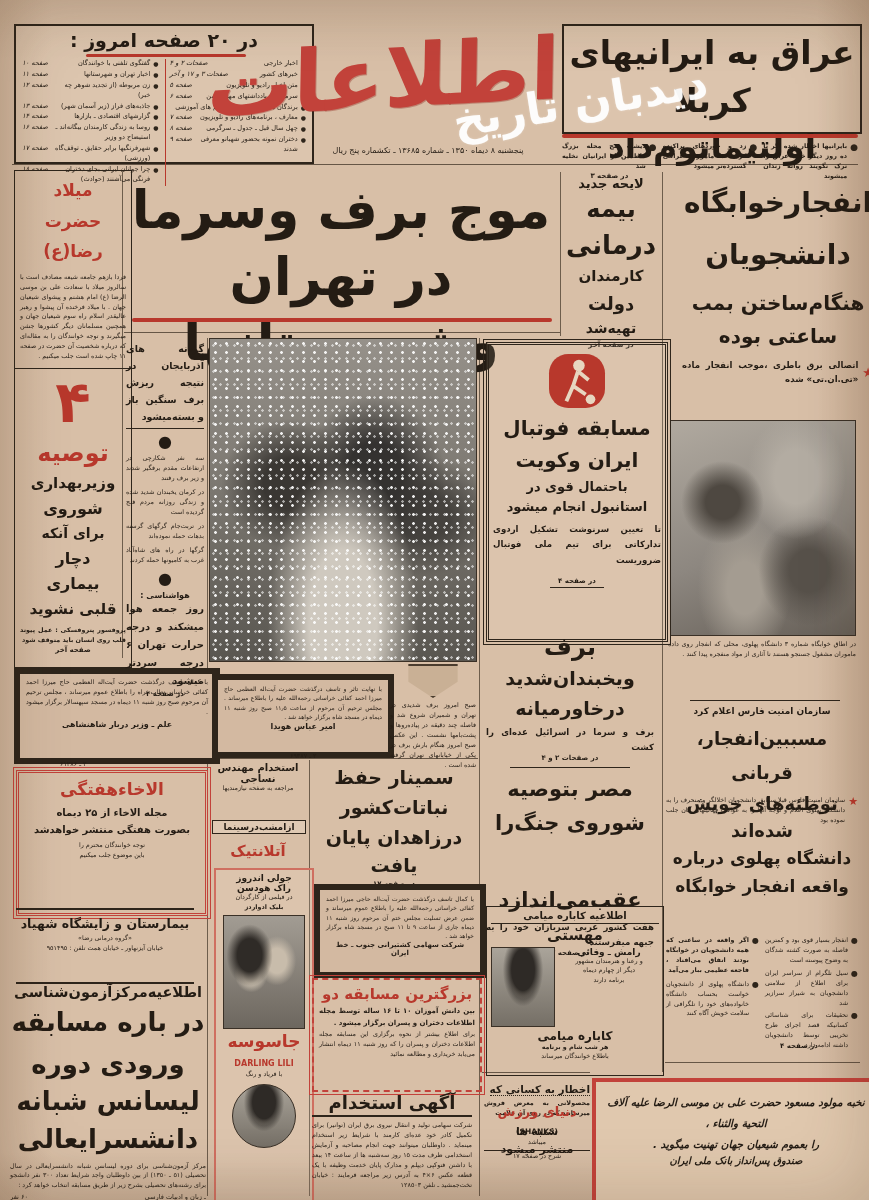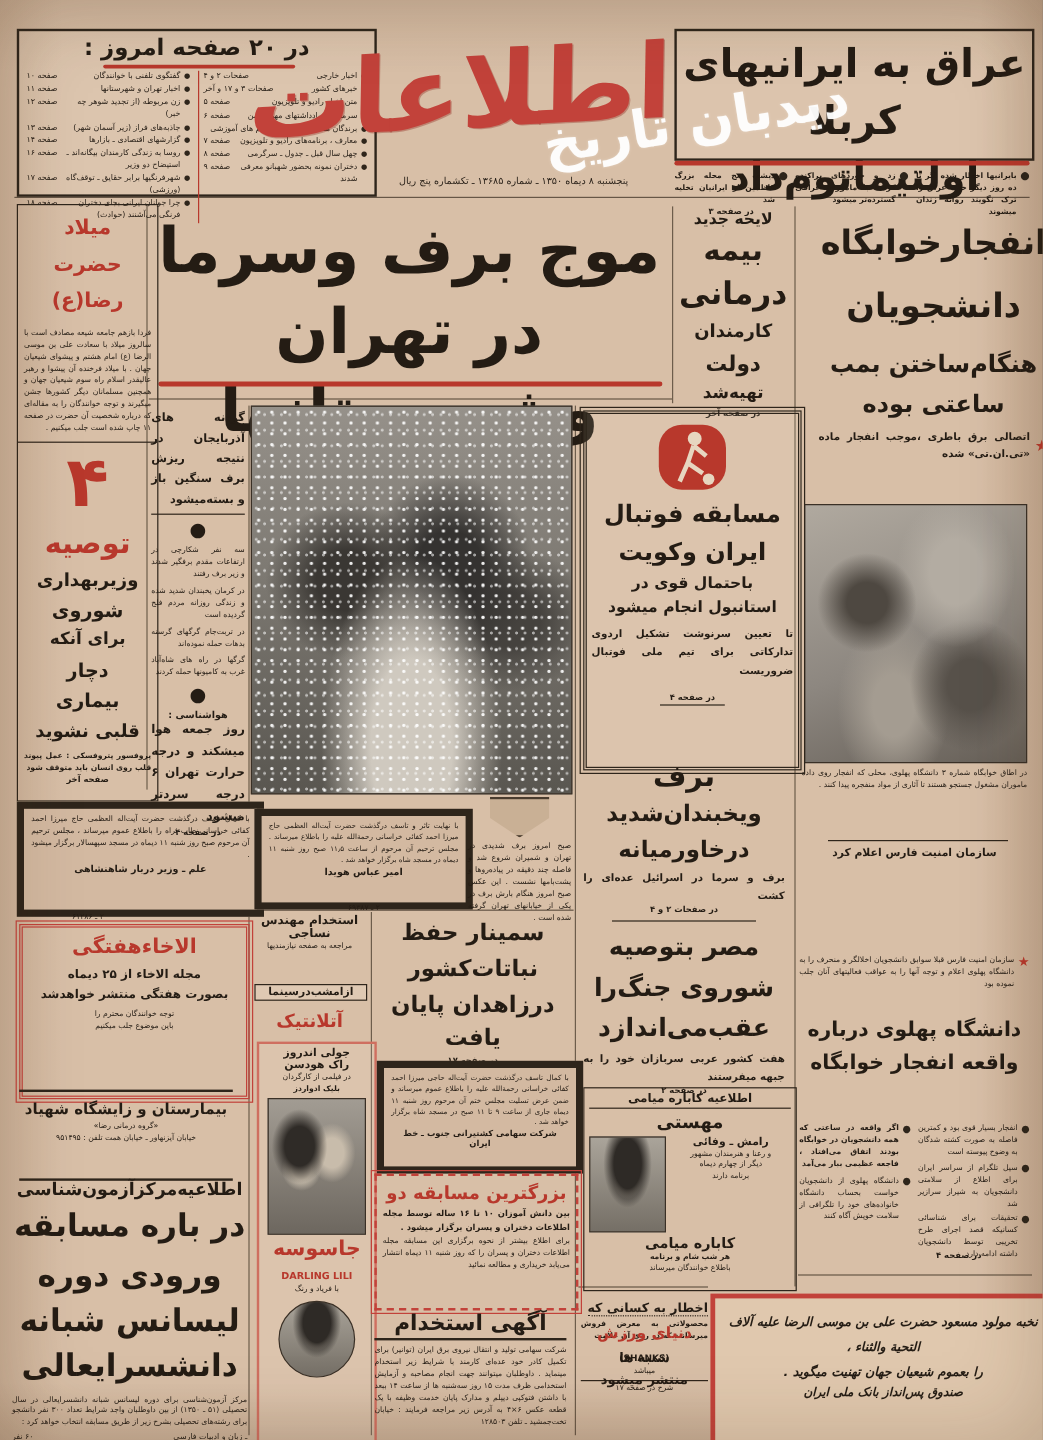--- a/index.html
+++ b/index.html
@@ -22,21 +22,21 @@
   .hrule{position:absolute;height:1px;background:#4a3c2e;opacity:.8;}
   .redbar{position:absolute;background:#b8382c;border-radius:2px;}
   .box2{border:2px solid #2e251b;}
   .blackbox{border:6px solid #2e251b;background:#d3b9a1;padding:4px 6px;}
   .tiny{font-size:6.4px;line-height:1.55;}
   .dot{color:#2e251b;font-size:6px;margin-left:3px;}
   .star{color:#b8382c;font-size:13px;line-height:1;}
   .pageref{font-size:7px;font-weight:bold;}
   .toc-row{display:flex;align-items:flex-start;font-size:6.6px;line-height:1.5;margin-bottom:1px;}
   .toc-row .lbl{flex:1;}
-  .toc-row .pg{margin-right:4px;white-space:nowrap;}
+  .toc-row .pg{margin-right:4px;white-space:nowrap;font-style:italic;}
   .photo-snow{
     background-color:#6e6b66;
     background-image:
       radial-gradient(circle, rgba(255,255,255,.9) 1px, transparent 1.7px),
       radial-gradient(circle, rgba(255,255,255,.55) 1px, transparent 1.5px),
       radial-gradient(ellipse at 50% 88%, #cfc9bf 0 18%, transparent 40%),
       radial-gradient(ellipse at 30% 45%, #3a3733 0 10%, transparent 26%),
       radial-gradient(ellipse at 62% 42%, #343230 0 12%, transparent 30%),
       radial-gradient(ellipse at 80% 55%, #45423e 0 9%, transparent 24%),
       linear-gradient(180deg,#96918a 0%,#7c7871 45%,#595650 100%);
@@ -251,20 +251,24 @@
     <div class="b" style="font-size:20px;line-height:1.4;">ساعتی بوده</div>
     <div style="display:flex;align-items:center;margin-top:8px;">
       <span class="star">★</span>
       <span class="b j" style="font-size:8.6px;line-height:1.7;margin-right:4px;">اتصالی برق باطری ،موجب انفجار ماده «تی.ان.تی» شده</span>
     </div>
   </div>
   <div class="abs photo-rubble" style="left:670px;top:420px;width:184px;height:214px;"></div>
   <div class="abs tiny j" style="left:668px;top:640px;width:188px;">در اطاق خوابگاه شماره ۳ دانشگاه پهلوی، محلی که انفجار روی داده ماموران مشغول جستجو هستند تا آثاری از مواد منفجره پیدا کنند .</div>
   <div class="abs" style="left:690px;top:700px;width:150px;border-top:1px solid #2e251b;"></div>
   <div class="abs c b" style="left:666px;top:706px;width:192px;font-size:9px;">سازمان امنیت فارس اعلام کرد</div>
+  <div class="abs c" style="left:664px;top:722px;width:196px;">
+    <div class="b" style="font-size:18px;line-height:1.9;">مسببین‌انفجار، قربانی</div>
+    <div class="b" style="font-size:18px;line-height:1.5;">توطئه‌های خویش شده‌اند</div>
+  </div>
   <div class="abs" style="left:666px;top:796px;width:192px;display:flex;">
     <span class="star" style="font-size:11px;">★</span>
     <span class="tiny j" style="margin-right:3px;">سازمان امنیت فارس قبلا سوابق دانشجویان اخلالگر و منحرف را به دانشگاه پهلوی اعلام و توجه آنها را به عواقب فعالیتهای آنان جلب نموده بود</span>
   </div>
   <div class="abs c" style="left:664px;top:844px;width:196px;">
     <div class="b" style="font-size:17px;line-height:1.65;">دانشگاه پهلوی درباره</div>
     <div class="b" style="font-size:17px;line-height:1.65;">واقعه انفجار خوابگاه</div>
   </div>
   <div class="abs" style="left:666px;top:936px;width:192px;display:flex;gap:6px;">
     <div style="flex:1;">
@@ -361,21 +365,21 @@
 
   <div class="abs c" style="left:486px;top:632px;width:168px;">
     <div class="b" style="font-size:24px;line-height:1.3;">برف</div>
     <div class="b" style="font-size:19px;line-height:1.6;">ویخبندان‌شدید</div>
     <div class="b" style="font-size:19px;line-height:1.5;">درخاورمیانه</div>
     <div class="b j" style="font-size:8.6px;line-height:1.7;margin-top:3px;">برف و سرما در اسرائیل عده‌ای را کشت</div>
     <div class="pageref">در صفحات ۲ و ۴</div>
     <div style="border-top:1px solid #2e251b;width:120px;margin:5px auto;"></div>
     <div class="b" style="font-size:21px;line-height:1.6;">مصر بتوصیه</div>
     <div class="b" style="font-size:21px;line-height:1.6;">شوروی جنگ‌را</div>
-    <div class="b" style="font-size:21px;line-height:1.6;">عقب‌می‌اندازد</div>
+    <div class="b" style="font-size:21px;line-height:1.6;margin-top:44px;">عقب‌می‌اندازد</div>
     <div class="b j" style="font-size:8.6px;line-height:1.7;margin-top:2px;">هفت کشور عربی سربازان خود را به جبهه میفرستند</div>
     <div class="pageref">در صفحه ۲</div>
   </div>
 
   <div class="abs" style="left:486px;top:906px;width:168px;height:162px;border:1px solid #2e251b;padding:3px 4px;">
     <div class="c b" style="font-size:10px;border-bottom:1px solid #2e251b;padding-bottom:2px;">اطلاعیه کاباره میامی</div>
     <div class="c b" style="font-size:15px;line-height:1.5;">مهستی</div>
     <div style="display:flex;gap:4px;">
       <div style="flex:1;">
         <div class="c b" style="font-size:9px;">رامش ـ وفائی</div>

